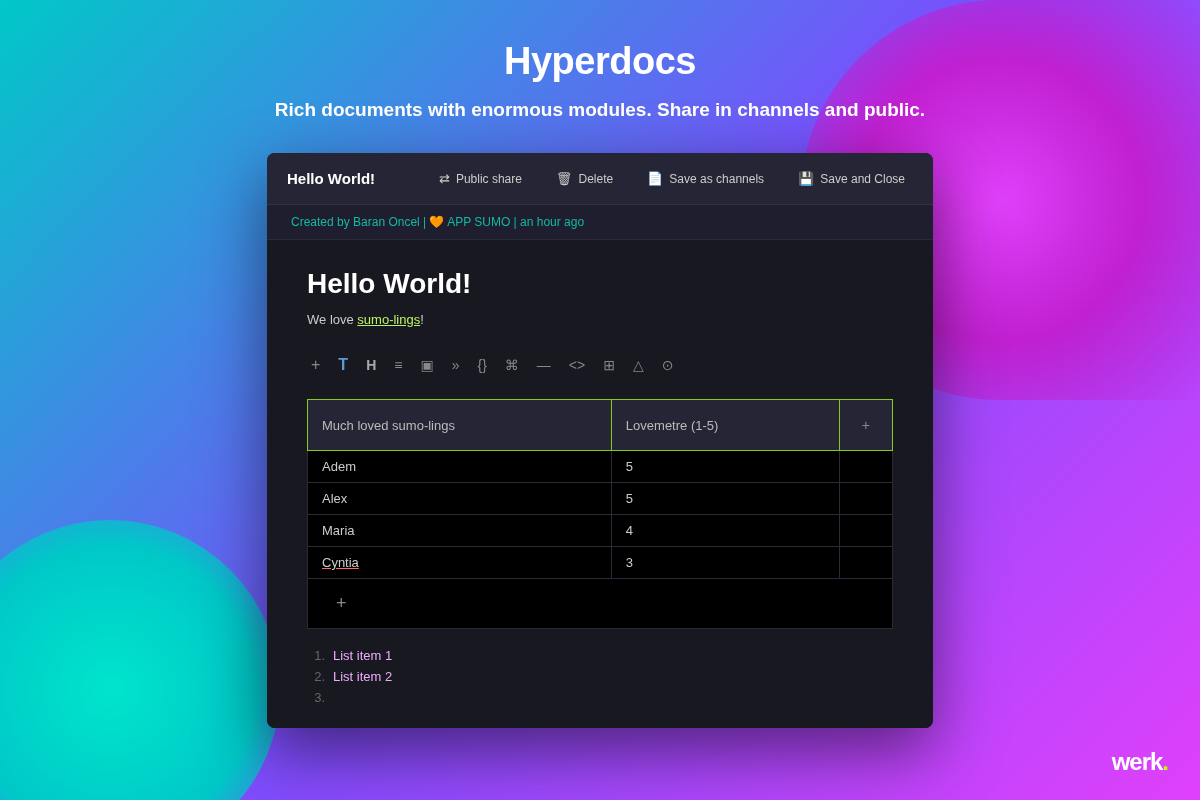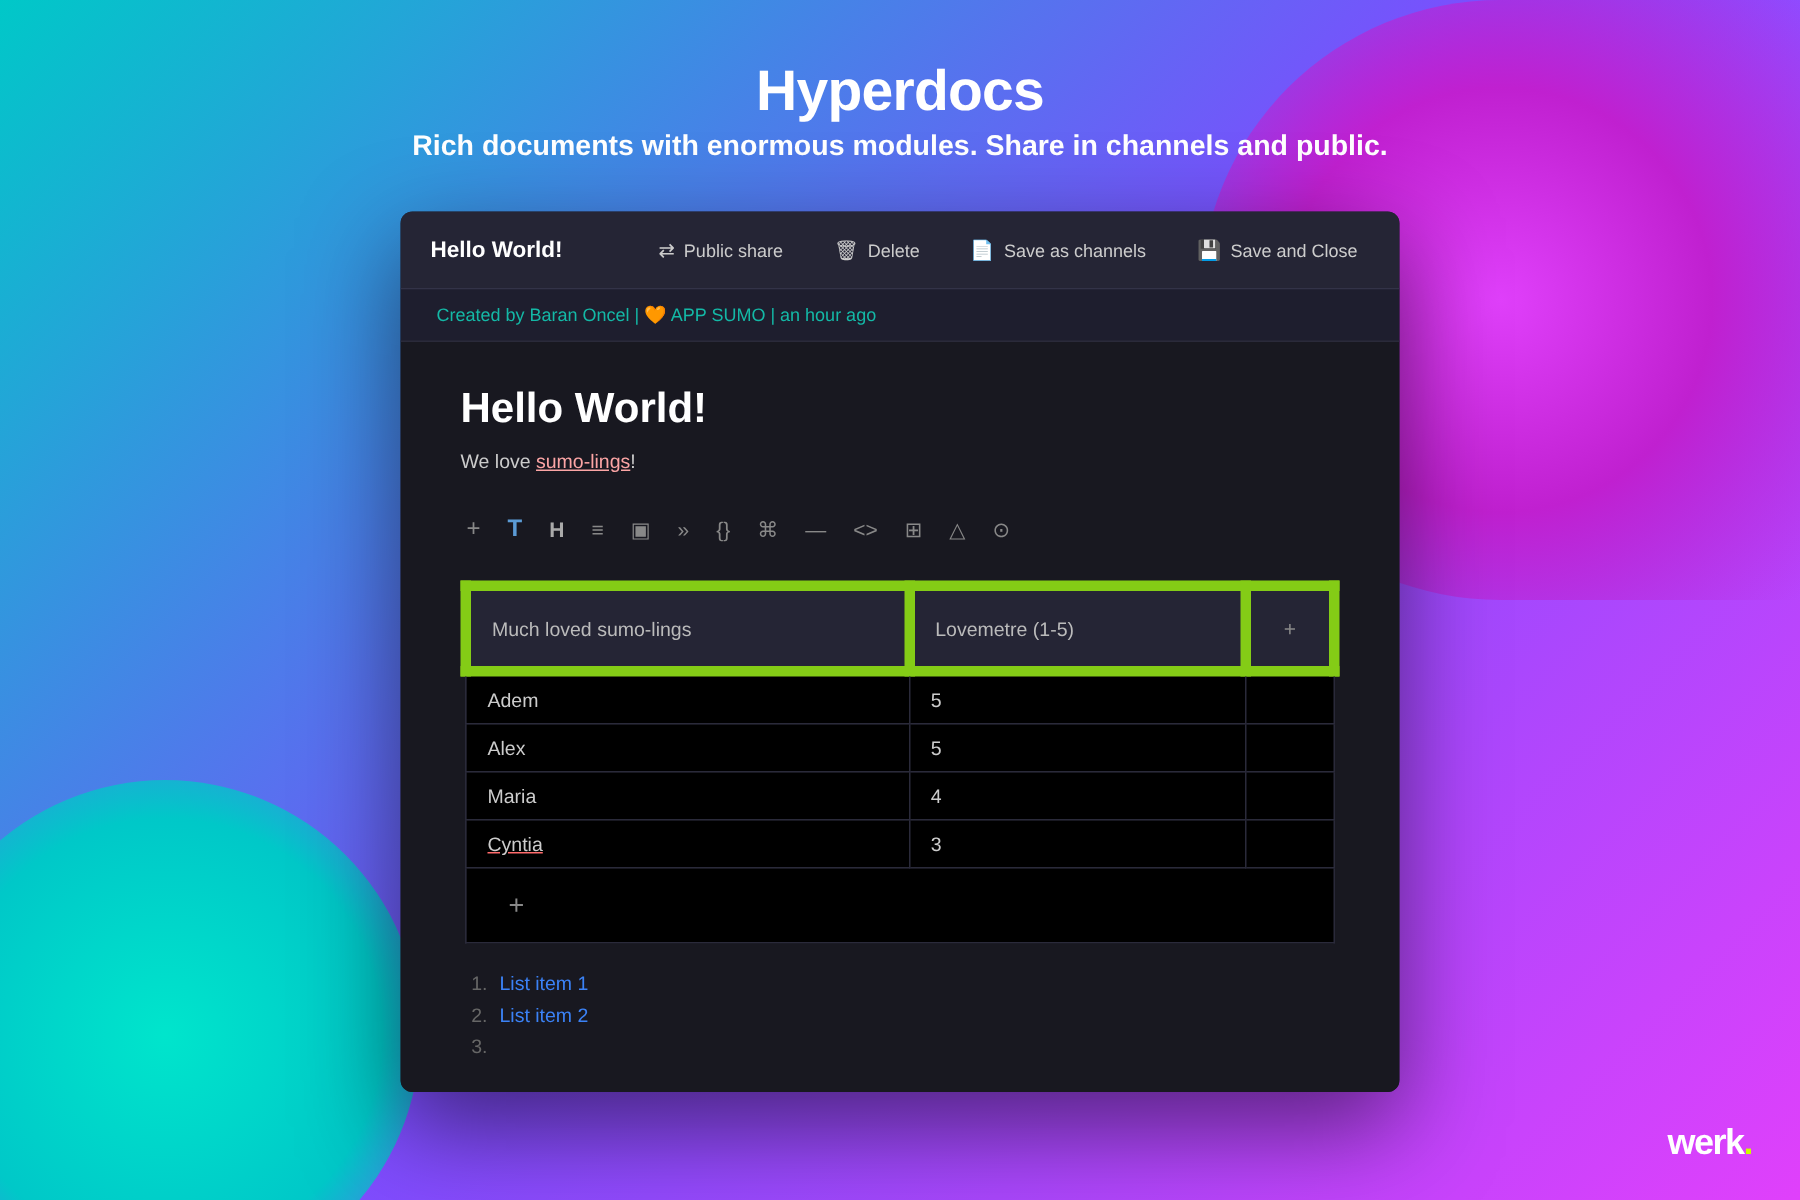--- a/index.html
+++ b/index.html
@@ -48,21 +48,21 @@
       display: flex;
       flex-direction: column;
       align-items: center;
       padding-top: 40px;
     }
 
     .page-title {
       font-size: 38px;
       font-weight: 800;
       color: #fff;
-      margin-bottom: 4px;
+      margin-bottom: 16px;
       letter-spacing: -0.5px;
     }
 
     .page-subtitle {
       font-size: 19px;
       font-weight: 600;
       color: #fff;
       margin-bottom: 32px;
       text-align: center;
     }
@@ -141,21 +141,21 @@
     }
 
     .doc-para {
       font-size: 13px;
       color: #ccc;
       margin-bottom: 20px;
     }
 
     .doc-para .underline-link {
       text-decoration: underline;
-      color: #fca5a5;
+      color: #bef264;
       cursor: pointer;
     }
 
     
     .editor-toolbar {
       display: flex;
       align-items: center;
       gap: 10px;
       padding: 8px 0;
       margin-bottom: 16px;
@@ -181,21 +181,21 @@
       margin-bottom: 16px;
       font-size: 13px;
     }
 
     .doc-table th {
       background: #252535;
       color: #bbb;
       text-align: left;
       padding: 9px 14px;
       font-weight: 500;
-      border: 7px solid #84cc16;
+      border: 1px solid #84cc16;
     }
 
     .doc-table td {
       background: #000000;
       color: #ccc;
       padding: 8px 14px;
       border: 1px solid #2a2a3a;
     }
 
     .table-add-col {
@@ -236,21 +236,21 @@
       gap: 8px;
     }
 
     .doc-list li .list-num {
       color: #666;
       min-width: 18px;
       text-align: right;
     }
 
     .doc-list li .list-text {
-      color: #3b82f6;
+      color: #f0abfc;
     }
 
     
     .werk-logo {
       position: absolute;
       bottom: 24px;
       right: 32px;
       z-index: 10;
       font-size: 24px;
       font-weight: 900;

